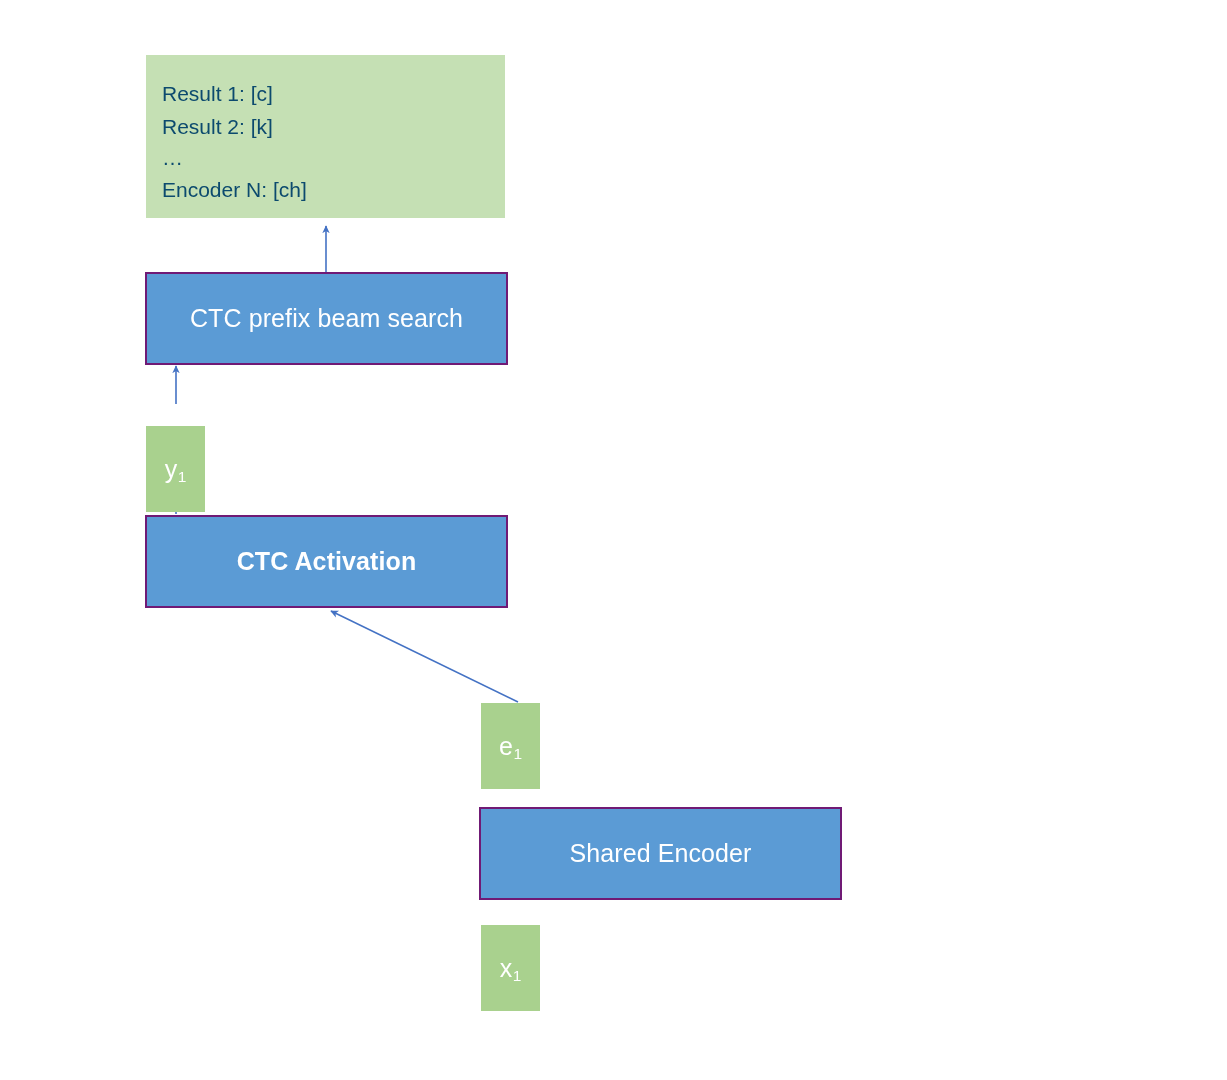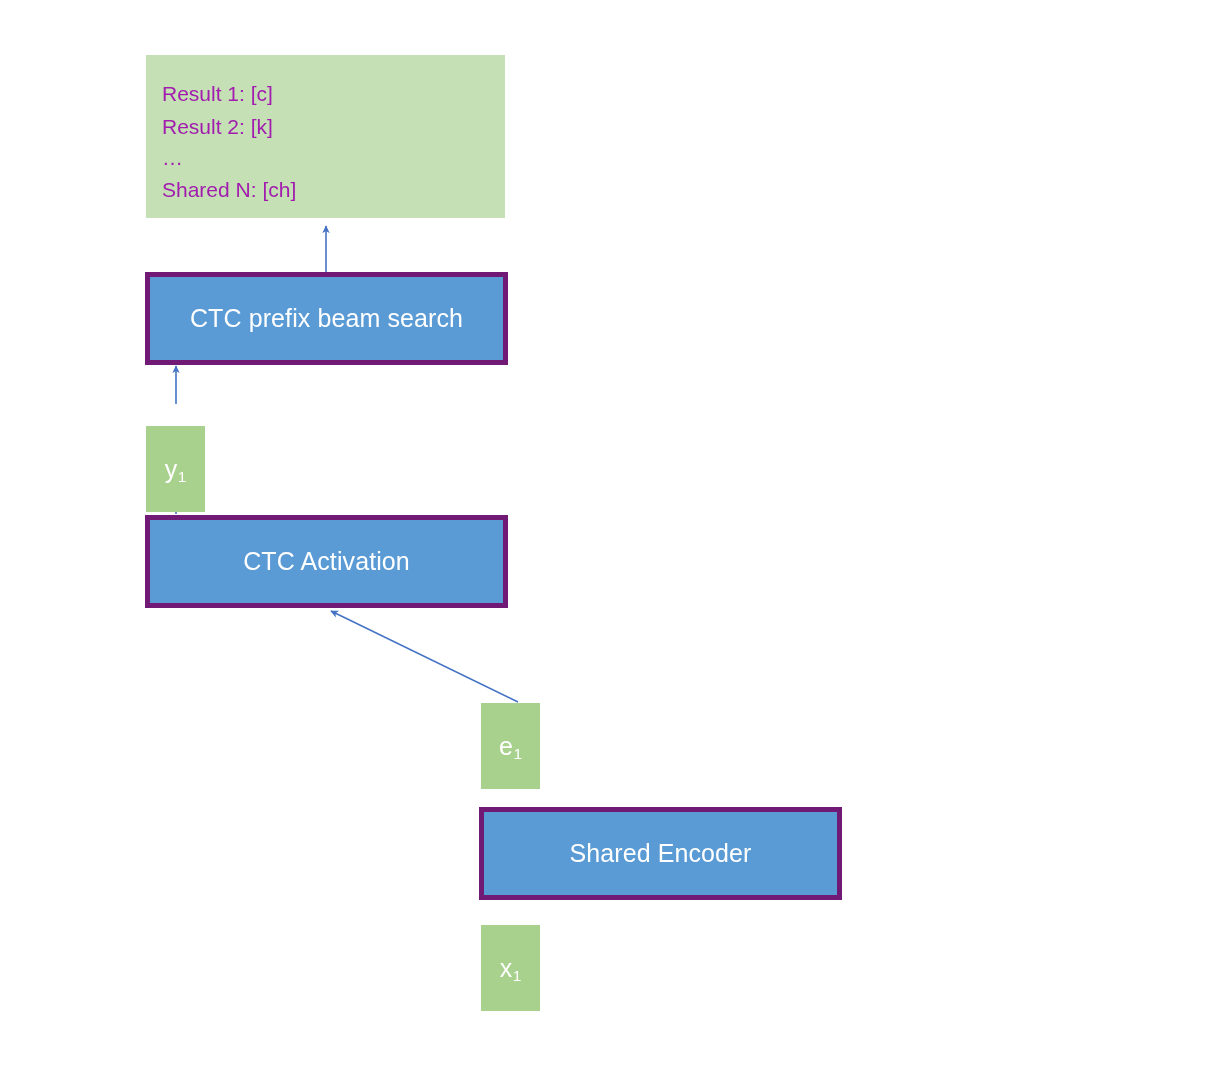--- a/index.html
+++ b/index.html
@@ -20,41 +20,41 @@
   .node {
     position: absolute;
     box-sizing: border-box;
     display: flex;
     align-items: center;
     justify-content: center;
     color: #ffffff;
   }
   .box-blue {
     background: #5B9BD5;
-    border: 5px solid #701a75;
+    border: 2px solid #701a75;
     font-size: 25px;
     letter-spacing: 0.1px;
   }
   .box-green-light {
     background: #C5E0B4;
     border: none;
     align-items: flex-start;
     justify-content: flex-start;
     flex-direction: column;
     padding: 22px 18px 0 16px;
   }
   .box-green {
     background: #A9D18E;
     border: none;
     font-size: 25px;
   }
   .result-line {
     font-size: 21px;
     line-height: 33px;
-    color: #a21caf;
+    color: #0c4a6e;
     white-space: pre;
   }
   .result-line.ellipsis {
     font-size: 21px;
     line-height: 30px;
   }
   .var-label {
     font-size: 25px;
     color: #ffffff;
     line-height: 1;
@@ -101,32 +101,32 @@
 
     <g>
       <line x1="518" y1="702" x2="331" y2="611" stroke="#4472C4" stroke-width="1.5" marker-end="url(#arrowhead)"></line>
     </g>
   </svg>
 
   <div class="node box-green-light" style="left:146px; top:55px; width:359px; height:163px;">
     <div class="result-line">Result 1: [c]</div>
     <div class="result-line">Result 2: [k]</div>
     <div class="result-line ellipsis">…</div>
-    <div class="result-line">Shared N: [ch]</div>
+    <div class="result-line">Encoder N: [ch]</div>
   </div>
 
   <div class="node box-blue" style="left:145px; top:272px; width:363px; height:93px;">
     <span>CTC prefix beam search</span>
   </div>
 
   <div class="node box-green" style="left:146px; top:404px; width:59px; height:86px;margin-top:22px;">
     <span class="var-label"><span>y</span><sub>1</sub></span>
   </div>
 
-  <div class="node box-blue" style="left:145px; top:515px; width:363px; height:93px;">
+  <div class="node box-blue" style="left:145px; top:515px; width:363px; height:93px;font-weight:bold;">
     <span>CTC Activation</span>
   </div>
 
 
   <div class="node box-green" style="left:481px; top:703px; width:59px; height:86px;">
     <span class="var-label"><span>e</span><sub>1</sub></span>
   </div>
 
   <div class="node box-blue" style="left:479px; top:807px; width:363px; height:93px;">
     <span>Shared Encoder</span>

